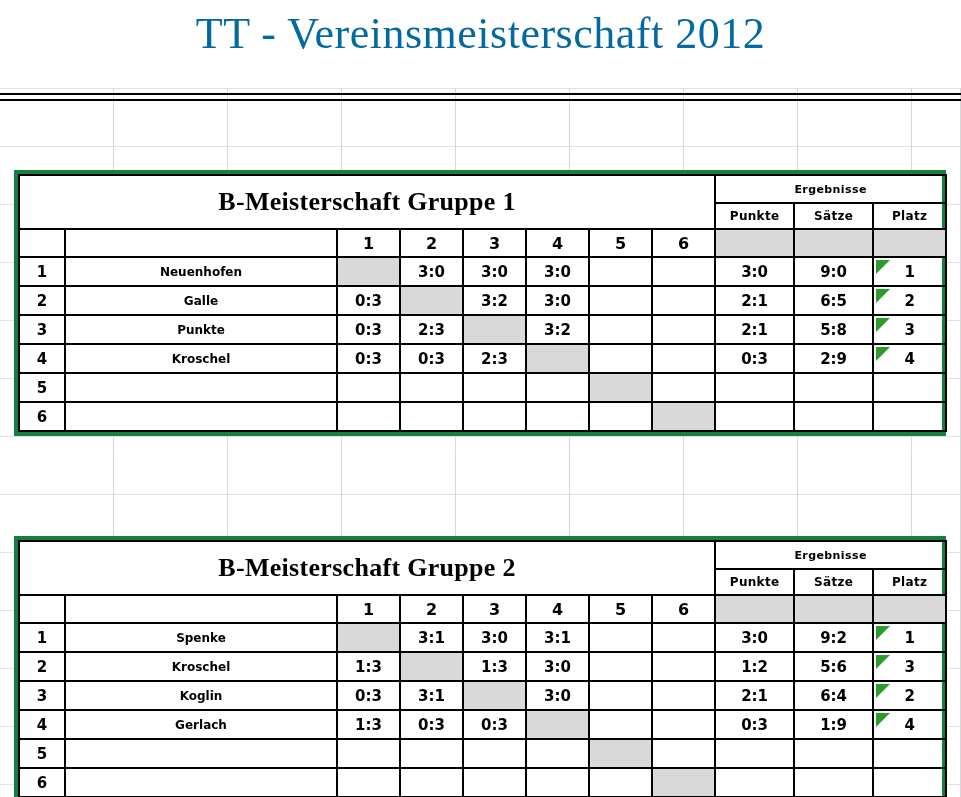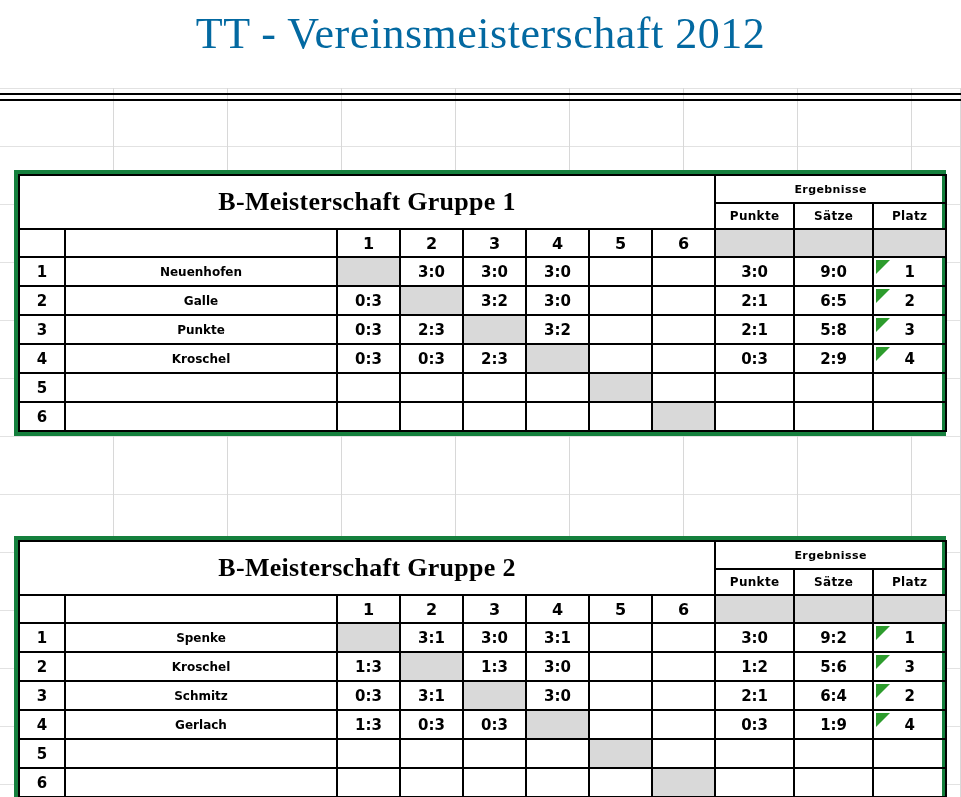--- a/index.html
+++ b/index.html
@@ -334,21 +334,21 @@
           <td class="row-cell">1:3</td>
           <td class="row-cell">3:0</td>
           <td class="row-cell">&nbsp;</td>
           <td class="row-cell">&nbsp;</td>
           <td class="row-cell">1:2</td>
           <td class="row-cell">5:6</td>
           <td class="row-cell platz-cell"><span class="tri"></span><span>3</span></td>
         </tr>
         <tr>
           <td class="row-cell">3</td>
-          <td class="row-cell name-cell">Schmitz</td>
+          <td class="row-cell name-cell">Koglin</td>
           <td class="row-cell">0:3</td>
           <td class="row-cell">3:1</td>
           <td class="row-cell diag">&nbsp;</td>
           <td class="row-cell">3:0</td>
           <td class="row-cell">&nbsp;</td>
           <td class="row-cell">&nbsp;</td>
           <td class="row-cell">2:1</td>
           <td class="row-cell">6:4</td>
           <td class="row-cell platz-cell"><span class="tri"></span><span>2</span></td>
         </tr>

